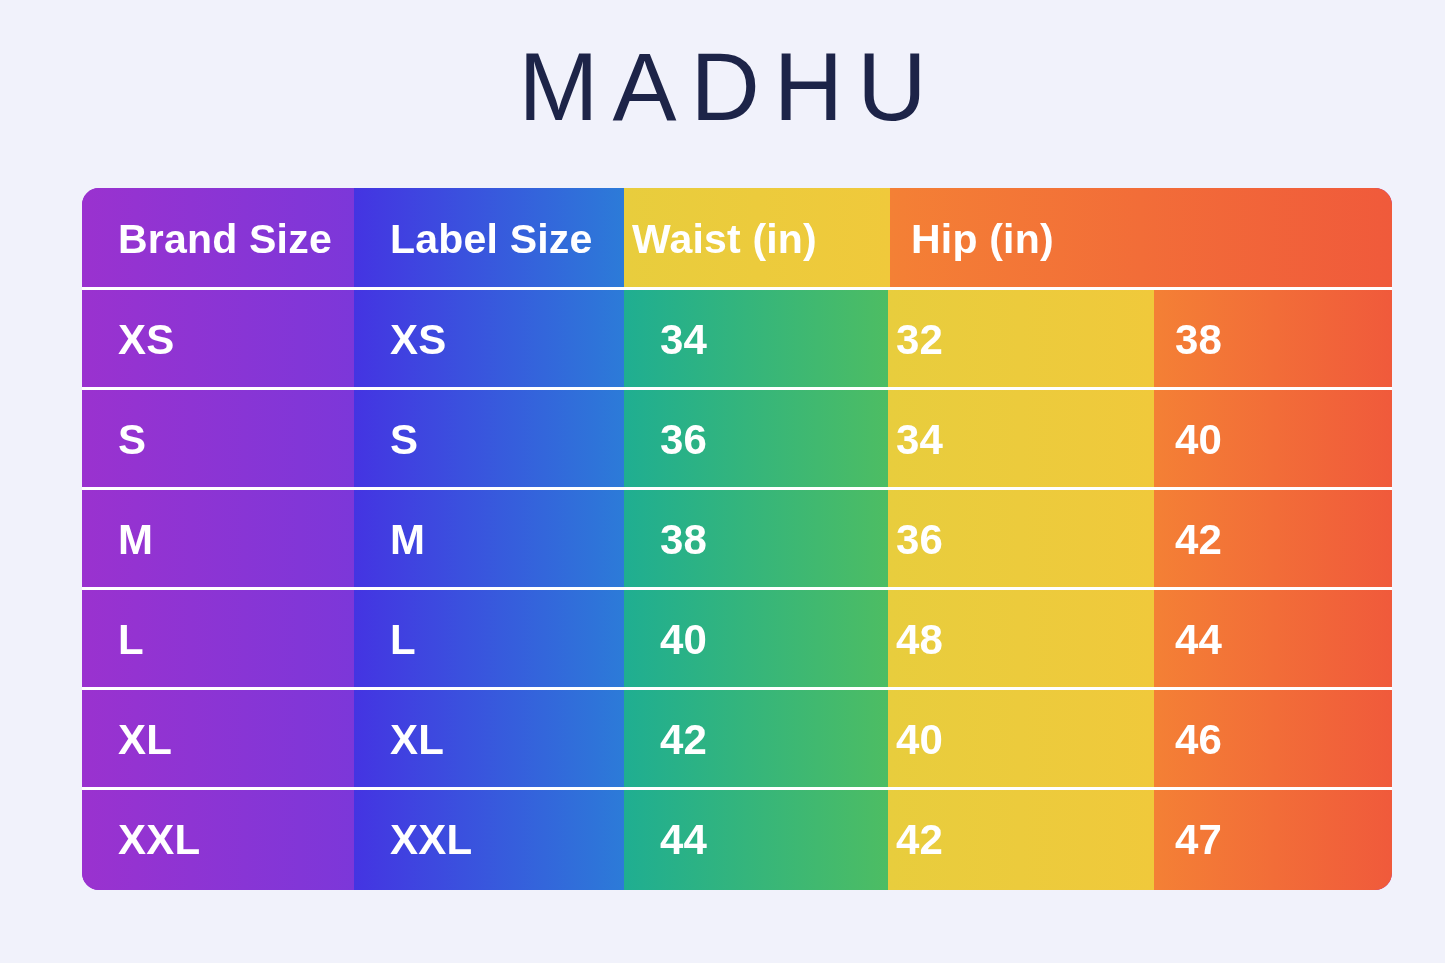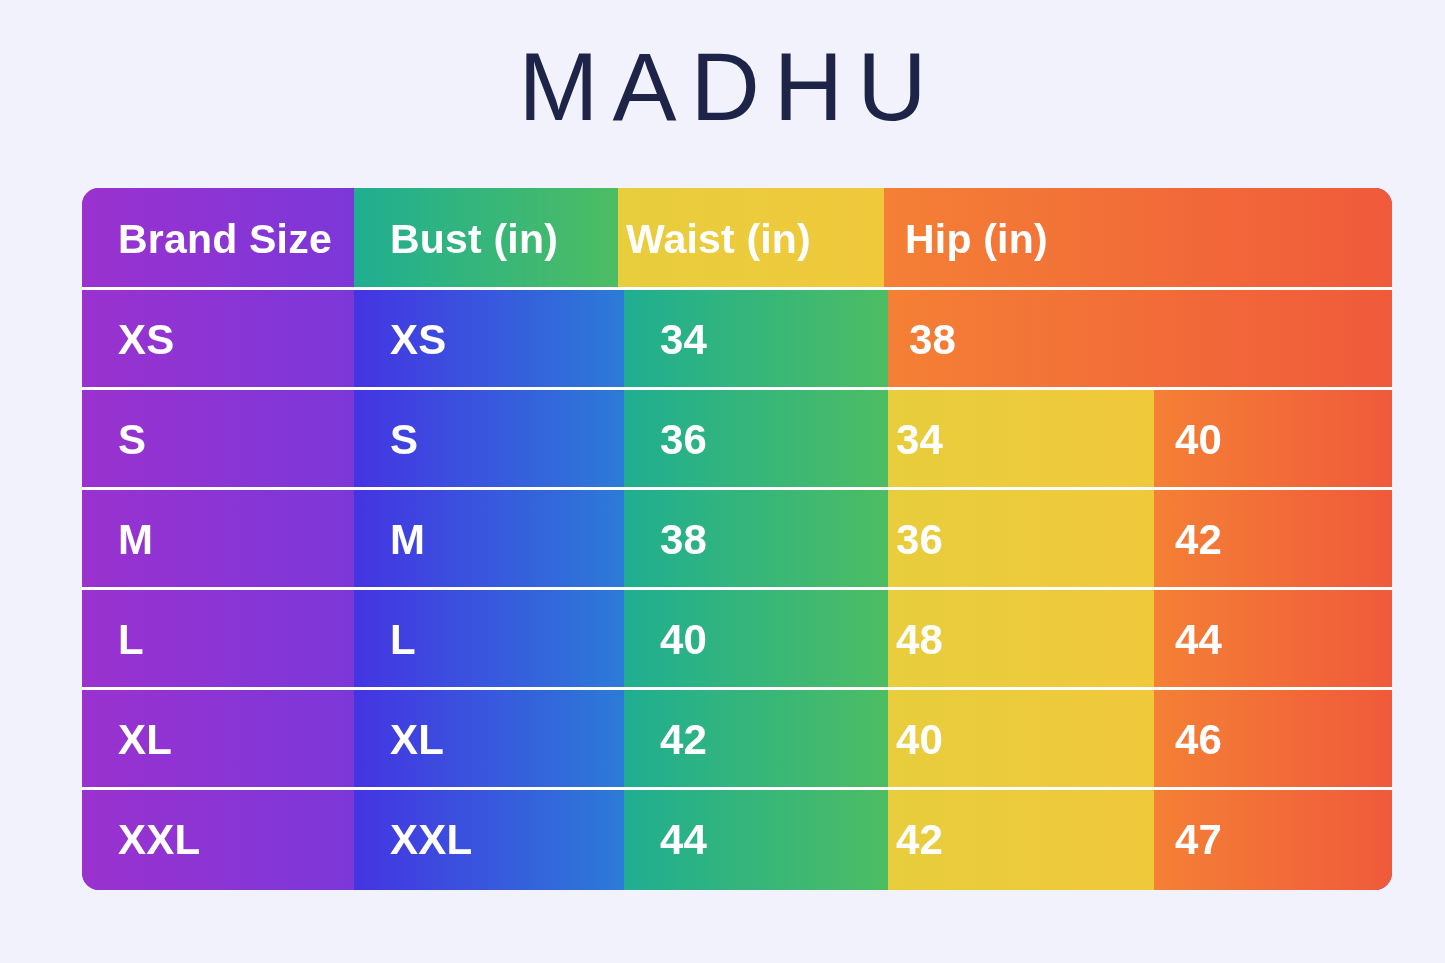--- a/index.html
+++ b/index.html
@@ -112,29 +112,30 @@
 <body>
 
 <div class="page">
 
   <div class="brand-title">MADHU</div>
 
   <div class="size-table">
 
     <div class="t-row header-row">
       <div class="t-cell col-0">Brand Size</div>
-      <div class="t-cell col-2">Bust (in)</div>
+      <div class="t-cell col-1">Label Size</div>
       <div class="t-cell col-3">Waist (in)</div>
       <div class="t-cell col-4">Hip (in)</div>
     </div>
 
     <div class="t-row body-row">
       <div class="t-cell col-0">XS</div>
       <div class="t-cell col-1">XS</div>
       <div class="t-cell col-2">34</div>
+      <div class="t-cell col-3">32</div>
       <div class="t-cell col-4">38</div>
     </div>
 
     <div class="t-row body-row">
       <div class="t-cell col-0">S</div>
       <div class="t-cell col-1">S</div>
       <div class="t-cell col-2">36</div>
       <div class="t-cell col-3">34</div>
       <div class="t-cell col-4">40</div>
     </div>

